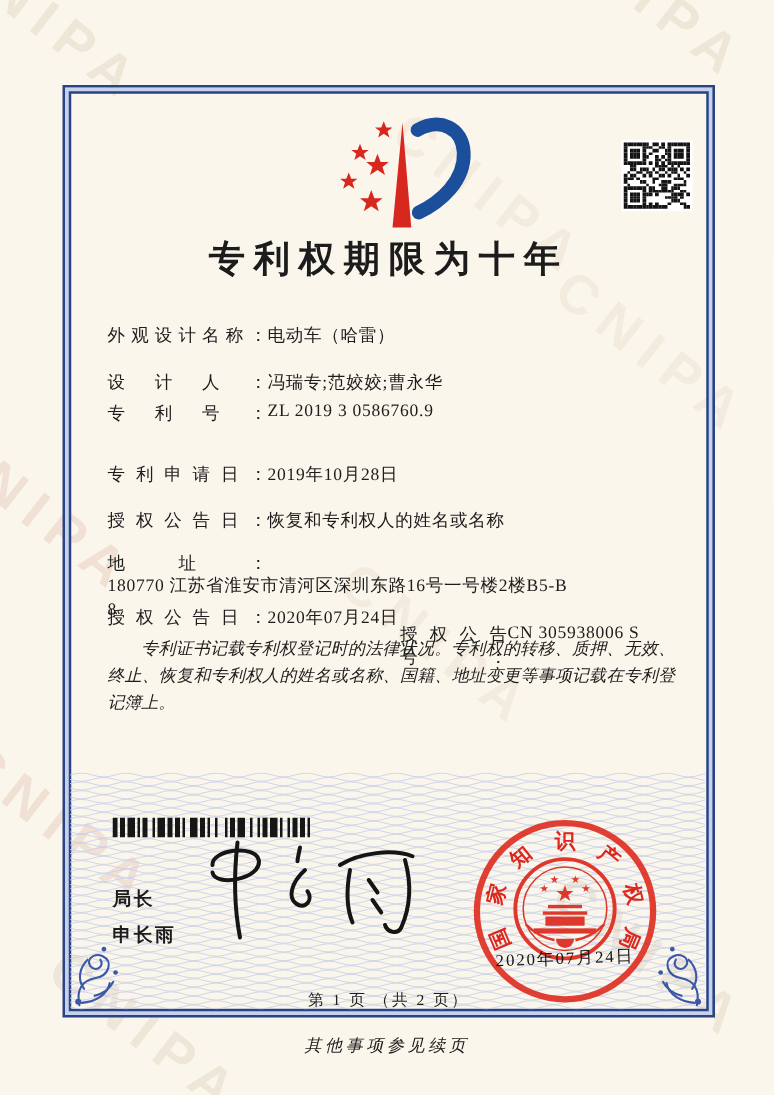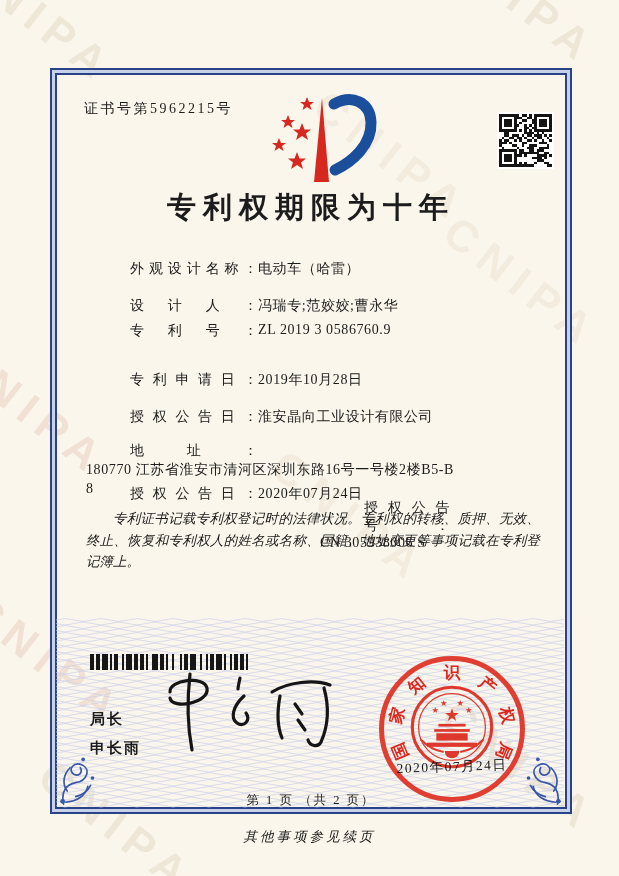--- a/index.html
+++ b/index.html
@@ -42,21 +42,21 @@
   }
   .qr div.on{background:#141414;}
   .title{
     position:absolute;left:0;top:118px;width:100%;text-align:center;z-index:3;
     font-size:29px;font-weight:bold;letter-spacing:7px;margin:0;
   }
   
   .row{position:absolute;left:34px;width:460px;font-size:14px;z-index:3;}
   .flabel{
     display:inline-block;width:128px;vertical-align:top;
-    text-align:justify;text-align-last:justify;letter-spacing:.5px;margin-left:44px;
+    text-align:justify;text-align-last:justify;letter-spacing:.5px;
   }
   .fvalue{display:inline-block;vertical-align:top;letter-spacing:.6px;}
   .fvalue.wrap{width:372px;word-break:break-all;line-height:19px;}
   .group2{position:absolute;left:234px;top:14px;}
   .group2 .flabel{width:86px;}
   
   .paras{position:absolute;left:34px;top:438px;width:454px;z-index:3;
     font-size:13.5px;line-height:21.5px;text-align:justify;font-style:italic;}
   .paras p{margin:0;text-indent:2em;}
   
@@ -179,21 +179,20 @@
         <path d="M7 60 C4 46 10 39 20 37 C33 35 36 22 27 18 C18 14 11 23 18 28 C23 31 28 26 25 21"></path>
         <path d="M9 58 C21 57 31 51 33 41"></path>
         <path d="M11 46 C5 38 7 28 14 21"></path>
         <path d="M20 52 C28 50 33 46 36 40"></path>
         <circle cx="6" cy="57" r="2.6"></circle>
           <circle cx="28" cy="12" r="2"></circle>
           <circle cx="38" cy="32" r="2"></circle>
       </svg>
     </div>
 
-    <div class="cert-no">证书号第5962215号</div>
 
     <div class="logo">
       <svg viewBox="0 0 130 98">
         <g fill="#d7281f">
           <polygon points="55,7 57,12 62,12 58,15 59.5,20 55,17 50.5,20 52,15 48,12 53,12"></polygon>
           <polygon points="36,25 38,30 43,30 39,33 40.5,38 36,35 31.5,38 33,33 29,30 34,30"></polygon>
           <polygon points="50,33 52.5,39.5 59,39.5 54,43.5 56,50 50,46 44,50 46,43.5 41,39.5 47.5,39.5"></polygon>
           <polygon points="27,48 29,53 34,53 30,56 31.5,61 27,58 22.5,61 24,56 20,53 25,53"></polygon>
           <polygon points="45,62 47.5,68.5 54,68.5 49,72.5 51,79 45,75 39,79 41,72.5 36,68.5 42.5,68.5"></polygon>
           <polygon points="70,8 62,92 77,92"></polygon>
@@ -654,21 +653,21 @@
     <div class="row" style="top:227px">
       <span class="flabel">设计人：</span><span class="fvalue">冯瑞专;范姣姣;曹永华</span>
     </div>
     <div class="row" style="top:252px">
       <span class="flabel">专利号：</span><span class="fvalue">ZL 2019 3 0586760.9</span>
     </div>
     <div class="row" style="top:301px">
       <span class="flabel">专利申请日：</span><span class="fvalue">2019年10月28日</span>
     </div>
     <div class="row" style="top:338px">
-      <span class="flabel">授权公告日：</span><span class="fvalue">淮安晶向工业设计有限公司</span>
+      <span class="flabel">授权公告日：</span><span class="fvalue">恢复和专利权人的姓名或名称</span>
     </div>
     <div class="row" style="top:372px">
       <span class="flabel">地址：</span><span class="fvalue wrap">180770 江苏省淮安市清河区深圳东路16号一号楼2楼B5-B8</span>
     </div>
     <div class="row" style="top:415px">
       <span class="flabel">授权公告日：</span><span class="fvalue">2020年07月24日</span>
       <span class="group2">
         <span class="flabel">授权公告号：</span><span class="fvalue">CN 305938006 S</span>
       </span>
     </div>

